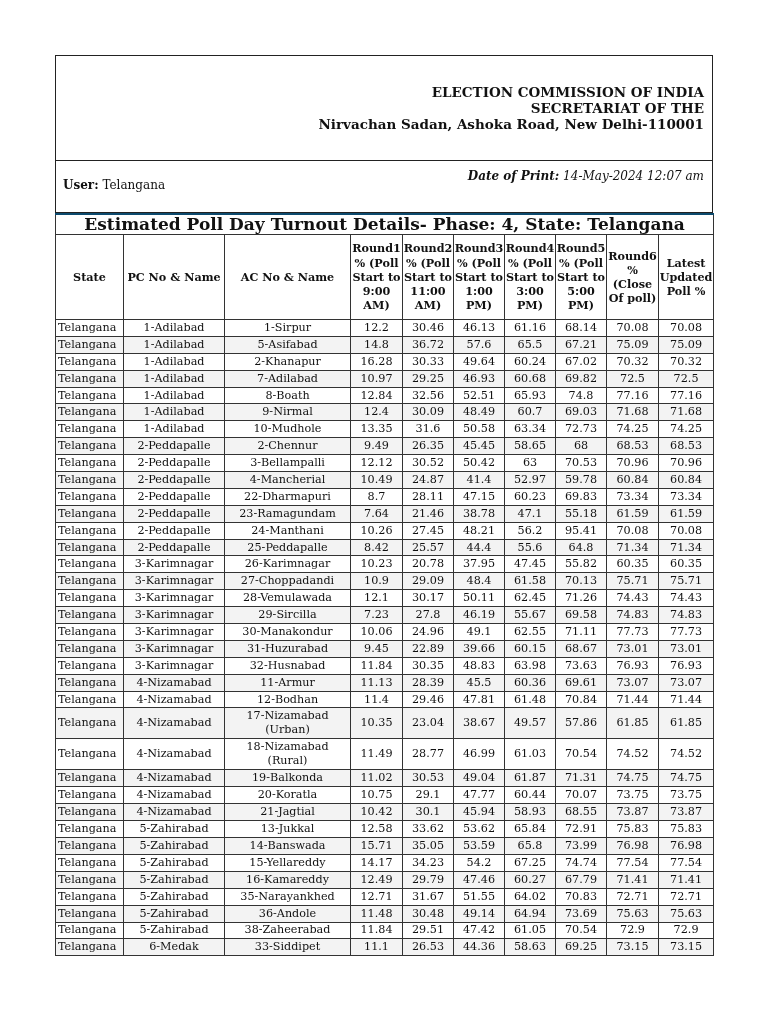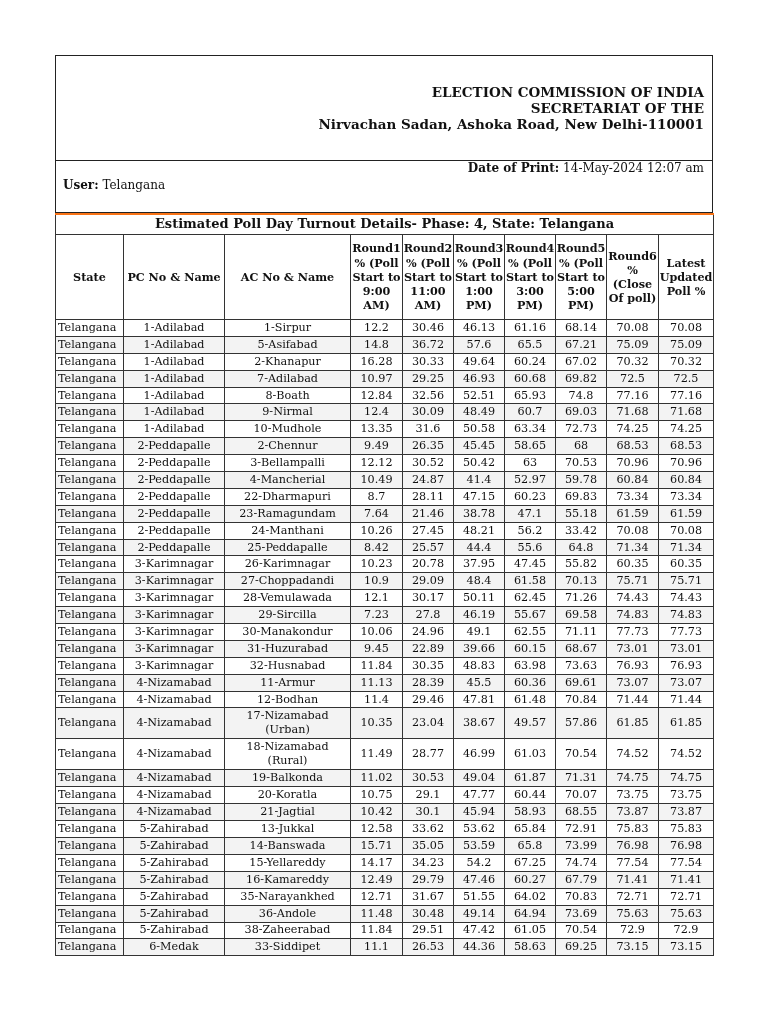--- a/index.html
+++ b/index.html
@@ -9,26 +9,26 @@
   .logo { position: absolute; left: 8px; top: 10px; width: 92px; height: 86px; }
   .logo-circle { position: absolute; left: 32px; top: 14px; width: 32px; height: 32px; border-radius: 50%; background: #f6c22b; overflow: hidden; }
   .logo-bar { position: absolute; left: 12px; top: 5px; width: 5px; height: 24px; background: #e35d6a; border-radius: 3px; }
   .logo-stem { position: absolute; left: 7px; top: 18px; width: 10px; height: 12px; background: #e35d6a; border-radius: 5px 0 0 5px; }
   .logo-line { position: absolute; left: 17px; height: 2px; width: 8px; background: #3a3a5a; }
   .logo-dot { position: absolute; width: 3px; height: 3px; border-radius: 50%; }
   .logo-text { position: absolute; left: 8px; top: 52px; font-family: "DejaVu Sans", sans-serif; font-size: 15px; letter-spacing: 2px; color: #3b4263; }
   .org { position: absolute; right: 8px; top: 28px; text-align: right; font-weight: bold; font-size: 13.5px; line-height: 16px; }
   .info-box { border: 1px solid #222; border-top: none; height: 52px; position: relative; box-sizing: border-box; font-size: 12px; }
   .user { position: absolute; left: 7px; top: 17px; }
-  .printdate { position: absolute; right: 8px; top: 0; }
+  .printdate { position: absolute; right: 8px; top: 8px; font-style: italic; }
   .b { font-weight: bold; }
   table { border-collapse: collapse; width: 658px; table-layout: fixed; font-size: 11.2px; }
   td, th { border: 1px solid #333; text-align: center; padding: 0; line-height: 14px; }
   th { font-weight: bold; font-size: 11.2px; line-height: 14.2px; }
-  .title-row th { font-size: 13px; height: 19px; border-top: 2px solid #f97316; }
+  .title-row th { font-size: 17px; height: 19px; border-top: 2px solid #0c4a6e; }
   tbody tr { height: 16.9px; }
   tbody tr.tall { height: 31px; }
   tbody tr:nth-child(even) td { background: #f3f3f3; }
   td.st { text-align: left; padding-left: 2px; }
 </style>
 </head>
 <body>
 
 <div class="page">
   <div class="header-box">
@@ -226,21 +226,21 @@
           <td>61.59</td>
         </tr>
         <tr>
           <td class="st">Telangana</td>
           <td>2-Peddapalle</td>
           <td>24-Manthani</td>
           <td>10.26</td>
           <td>27.45</td>
           <td>48.21</td>
           <td>56.2</td>
-          <td>33.42</td>
+          <td>95.41</td>
           <td>70.08</td>
           <td>70.08</td>
         </tr>
         <tr>
           <td class="st">Telangana</td>
           <td>2-Peddapalle</td>
           <td>25-Peddapalle</td>
           <td>8.42</td>
           <td>25.57</td>
           <td>44.4</td>

